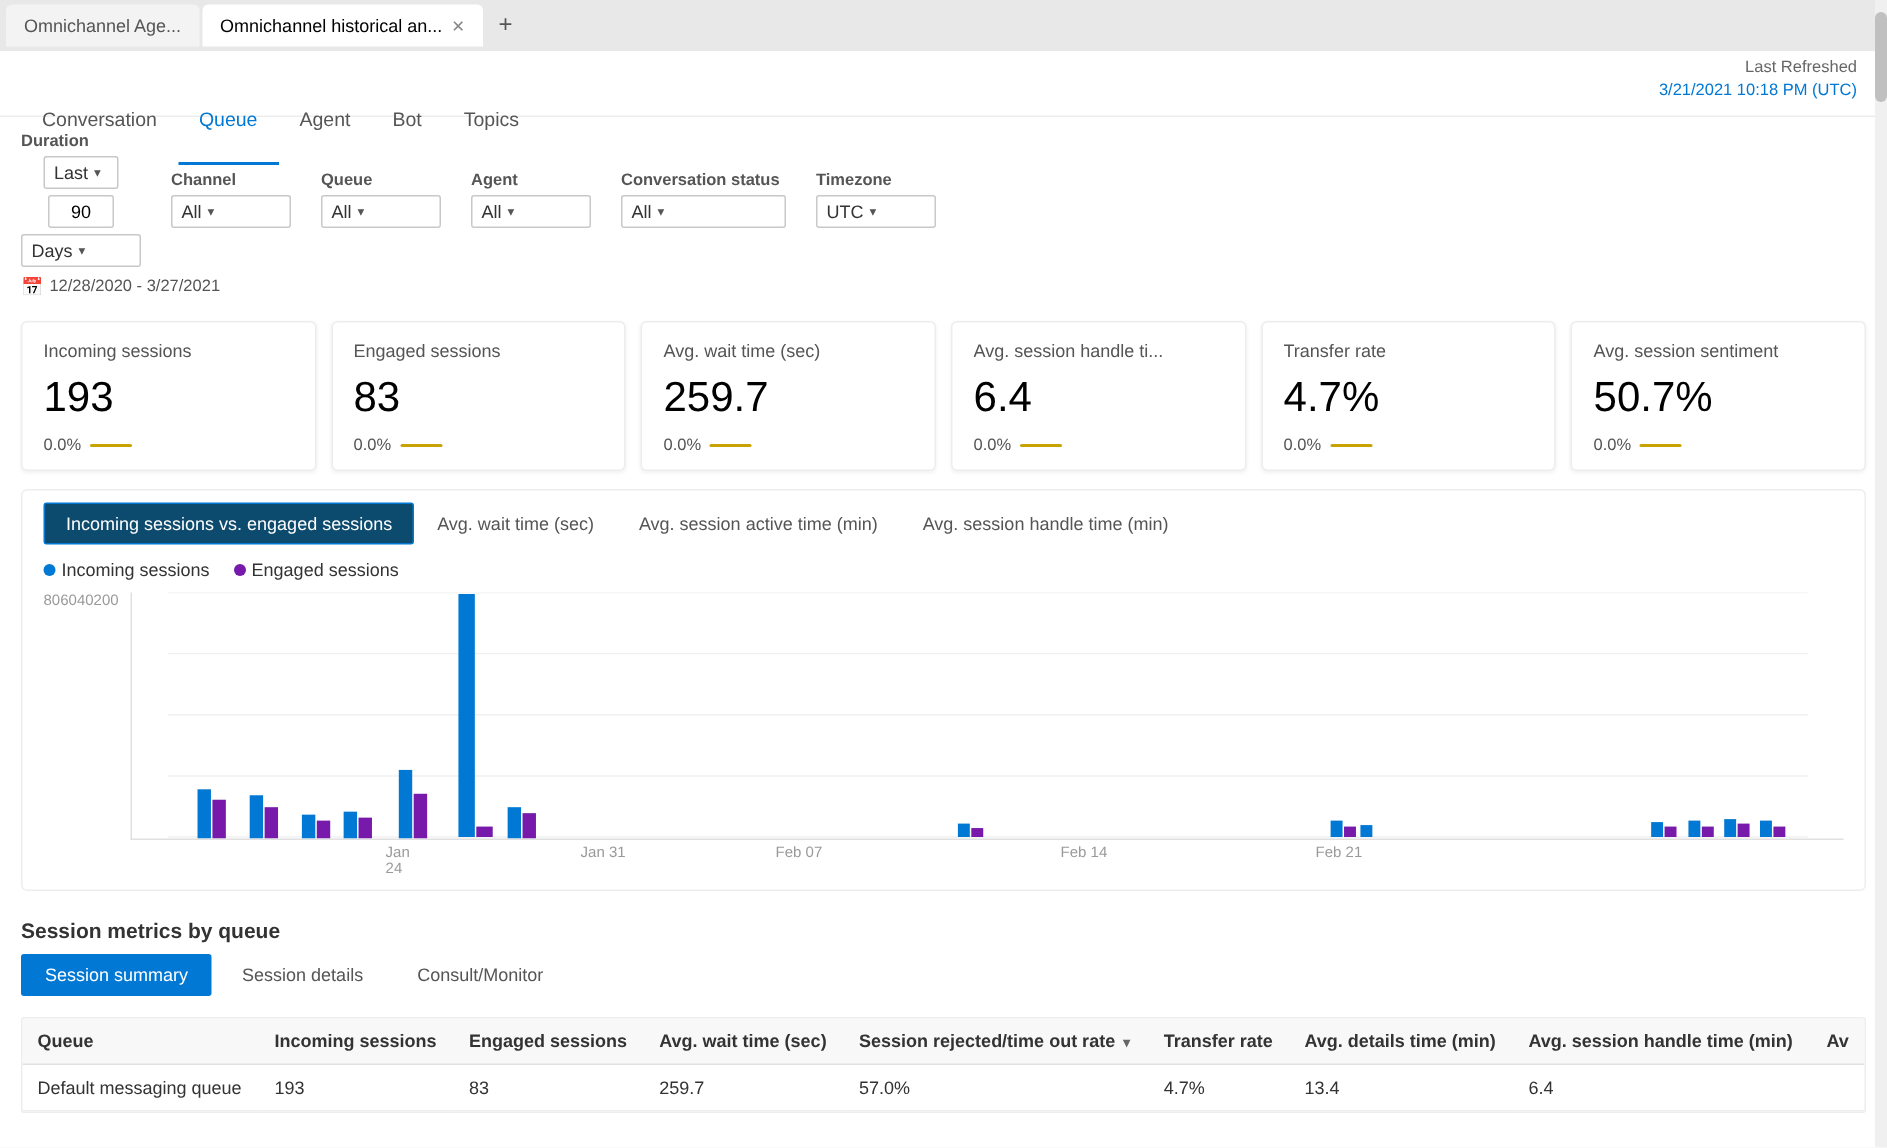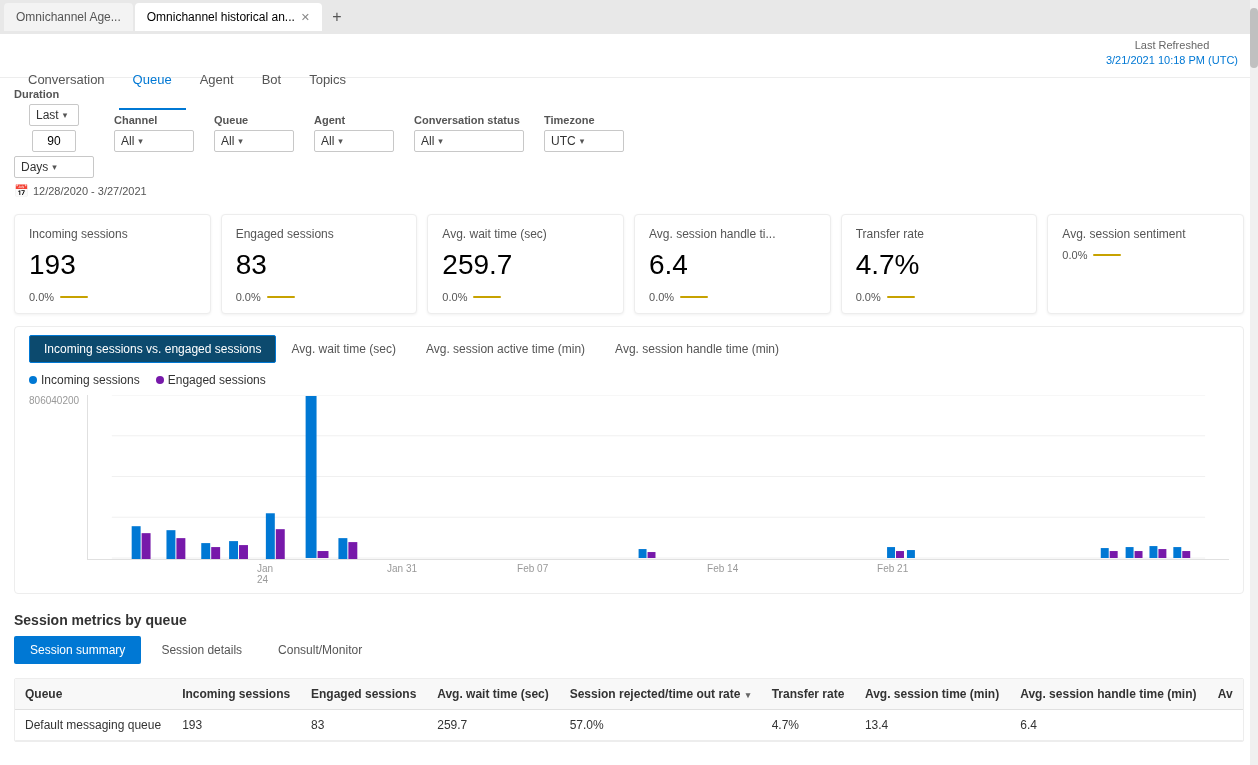--- a/index.html
+++ b/index.html
@@ -70,21 +70,21 @@
     .nav-tab.active {
       color: #0078d4;
       border-bottom: 2px solid #0078d4;
     }
     .last-refreshed {
       position: absolute;
       right: 20px;
       top: 4px;
       font-size: 11px;
       color: #666;
-      text-align: center;
+      text-align: right;
       line-height: 1.4;
     }
     .last-refreshed .refresh-time {
       color: #0078d4;
     }
 
     
     .filters-row {
       display: flex;
       align-items: center;
@@ -443,20 +443,21 @@
       <div class="kpi-card">
         <div class="kpi-title">Transfer rate</div>
         <div class="kpi-value">4.7%</div>
         <div class="kpi-footer">
           <span class="kpi-change">0.0%</span>
           <div class="kpi-bar"></div>
         </div>
       </div>
       <div class="kpi-card">
         <div class="kpi-title">Avg. session sentiment</div>
+        <div class="kpi-value">50.7%</div>
         <div class="kpi-footer">
           <span class="kpi-change">0.0%</span>
           <div class="kpi-bar"></div>
         </div>
       </div>
     </div>
 
     <div class="chart-section">
       <div class="chart-tabs">
         <div class="chart-tab active">Incoming sessions vs. engaged sessions</div>
@@ -556,21 +557,21 @@
           <tr>
             <th><span>Queue</span></th>
             <th><span>Incoming sessions</span></th>
             <th><span>Engaged sessions</span></th>
             <th><span>Avg. wait time (sec)</span></th>
             <th>
               <span>Session rejected/time out rate</span>
               <span class="sort-icon">▾</span>
             </th>
             <th><span>Transfer rate</span></th>
-            <th><span>Avg. session time (min)</span></th>
+            <th><span>Avg. details time (min)</span></th>
             <th><span>Avg. session handle time (min)</span></th>
             <th><span>Av</span></th>
           </tr>
         </thead>
         <tbody>
           <tr>
             <td>Default messaging queue</td>
             <td>193</td>
             <td>83</td>
             <td>259.7</td>

